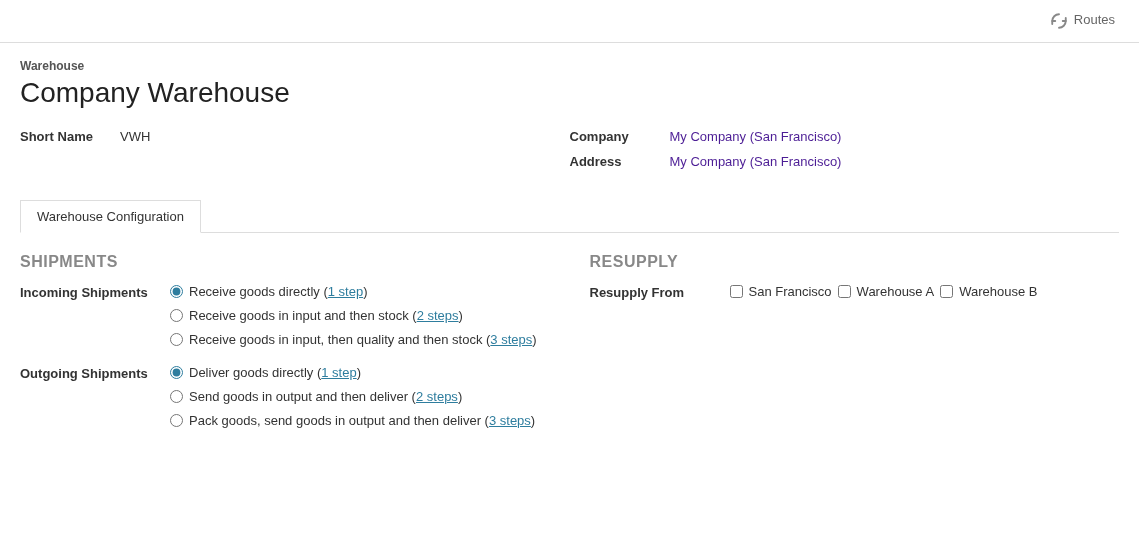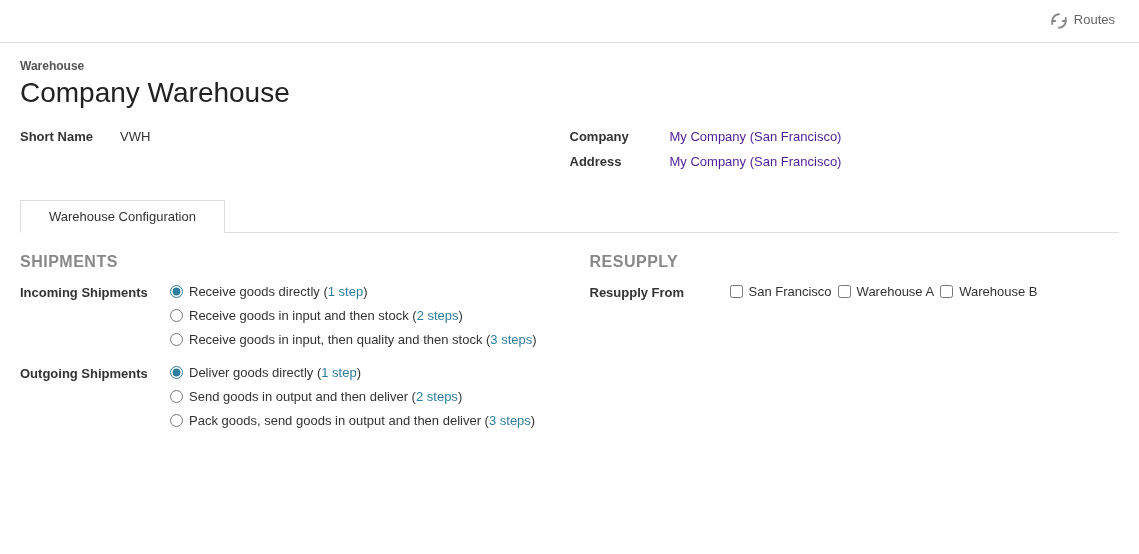--- a/index.html
+++ b/index.html
@@ -76,21 +76,21 @@
       color: #4c1d95;
       cursor: pointer;
     }
 
     .tabs {
       border-bottom: 1px solid #ddd;
       margin-bottom: 20px;
     }
     .tab-item {
       display: inline-block;
-      padding: 8px 28px;
+      padding: 8px 16px;
       font-size: 13px;
       cursor: pointer;
       border: 1px solid #ddd;
       border-bottom: none;
       background: #fff;
       color: #333;
       position: relative;
       bottom: -1px;
       margin-bottom: 0;
     }
@@ -152,20 +152,21 @@
     .radio-option input[type="radio"] {
       margin-top: 2px;
       accent-color: #2e7d9e;
       cursor: pointer;
     }
     .radio-option .option-text {
       line-height: 1.4;
     }
     .option-highlight {
       color: #2e7d9e;
+      text-decoration: underline;
     }
 
     .resupply-field {
       display: flex;
       gap: 20px;
     }
     .resupply-label {
       font-weight: 700;
       font-size: 13px;
       width: 120px;

